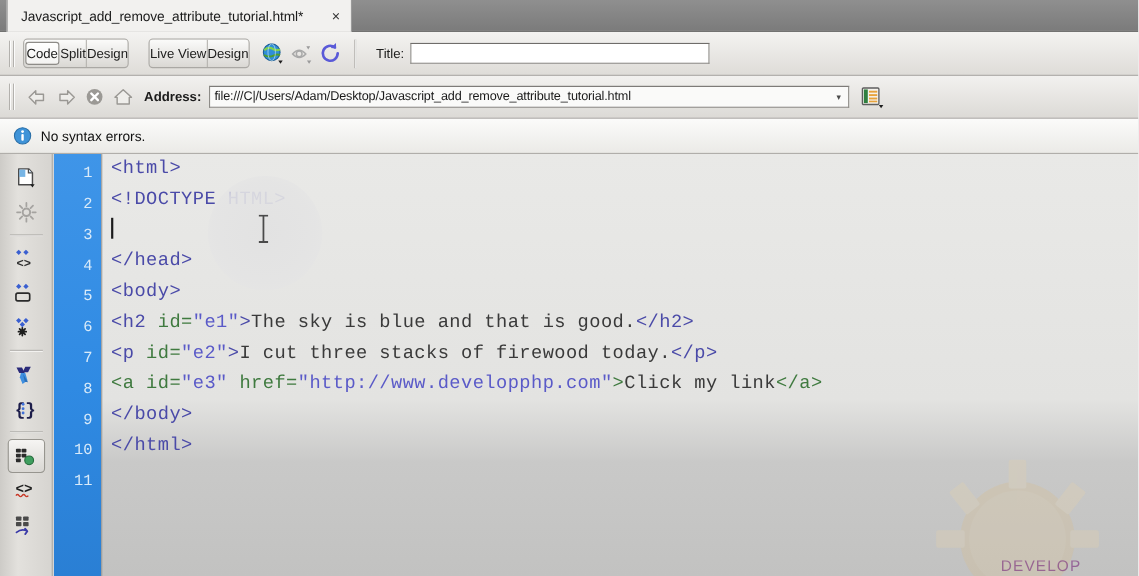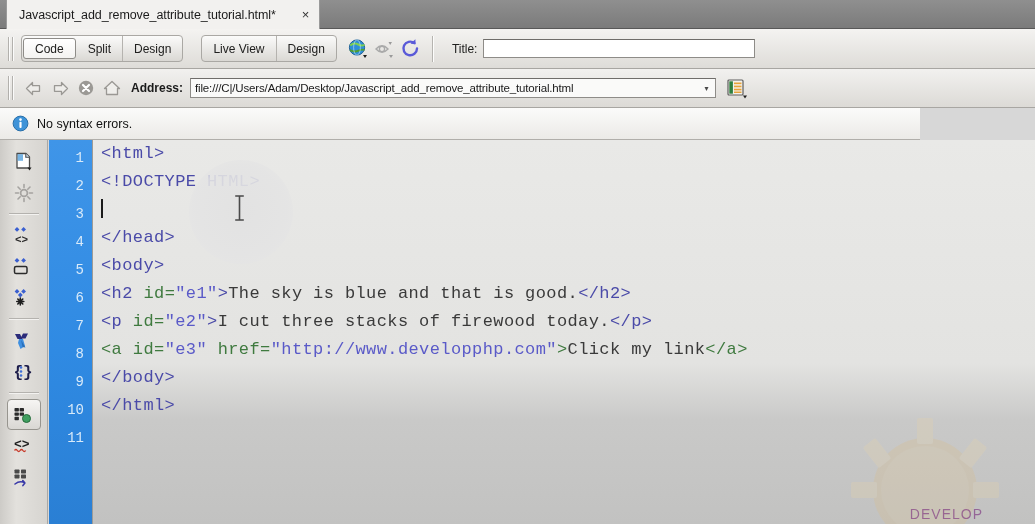--- a/index.html
+++ b/index.html
@@ -84,21 +84,21 @@
     display: flex;
     align-items: center;
     height: 25px;
     background: linear-gradient(#fbfbfa, #dad8d4);
     border: 1px solid #aaa8a4;
     border-radius: 4px;
     overflow: hidden;
   }
   .tbtn {
     height: 100%;
-    padding: 0 11px;
+    padding: 0 0;
     display: flex;
     align-items: center;
     justify-content: center;
     font-size: 12px;
     color: #20201f;
     border-right: 1px solid #b5b3af;
     box-sizing: border-box;
     cursor: pointer;
     white-space: nowrap;
   }
@@ -154,21 +154,21 @@
     width: 26px; height: 26px;
     display: flex; align-items: center; justify-content: center;
     cursor: pointer;
   }
   .addr-label {
     font-size: 12px; color: #1a1a1a; font-weight: bold;
     margin: 0 7px 0 6px;
   }
   .addr-field {
     height: 20px;
-    width: 526px;
+    width: 582px;
     background: #fafaf9;
     border: 1px solid #8e8c88;
     border-top-color: #6f6d6a;
     box-sizing: border-box;
     display: flex;
     align-items: center;
     padding: 0 2px 0 4px;
   }
   .addr-text {
     flex: 1;
@@ -181,21 +181,21 @@
   .addr-arrow {
     width: 13px; text-align: center;
     font-size: 8px; color: #4a4a4a;
     cursor: pointer;
   }
 
   
   .statusbar {
     position: absolute;
     left: 0; top: 108px;
-    width: 920px; height: 32px;
+    width: 1035px; height: 32px;
     background: linear-gradient(#fbfbfa, #ebeae7);
     border-bottom: 1px solid #b0aeaa;
     box-sizing: border-box;
     display: flex;
     align-items: center;
     padding-left: 12px;
     gap: 8px;
   }
   .status-text {
     font-size: 12.5px;

